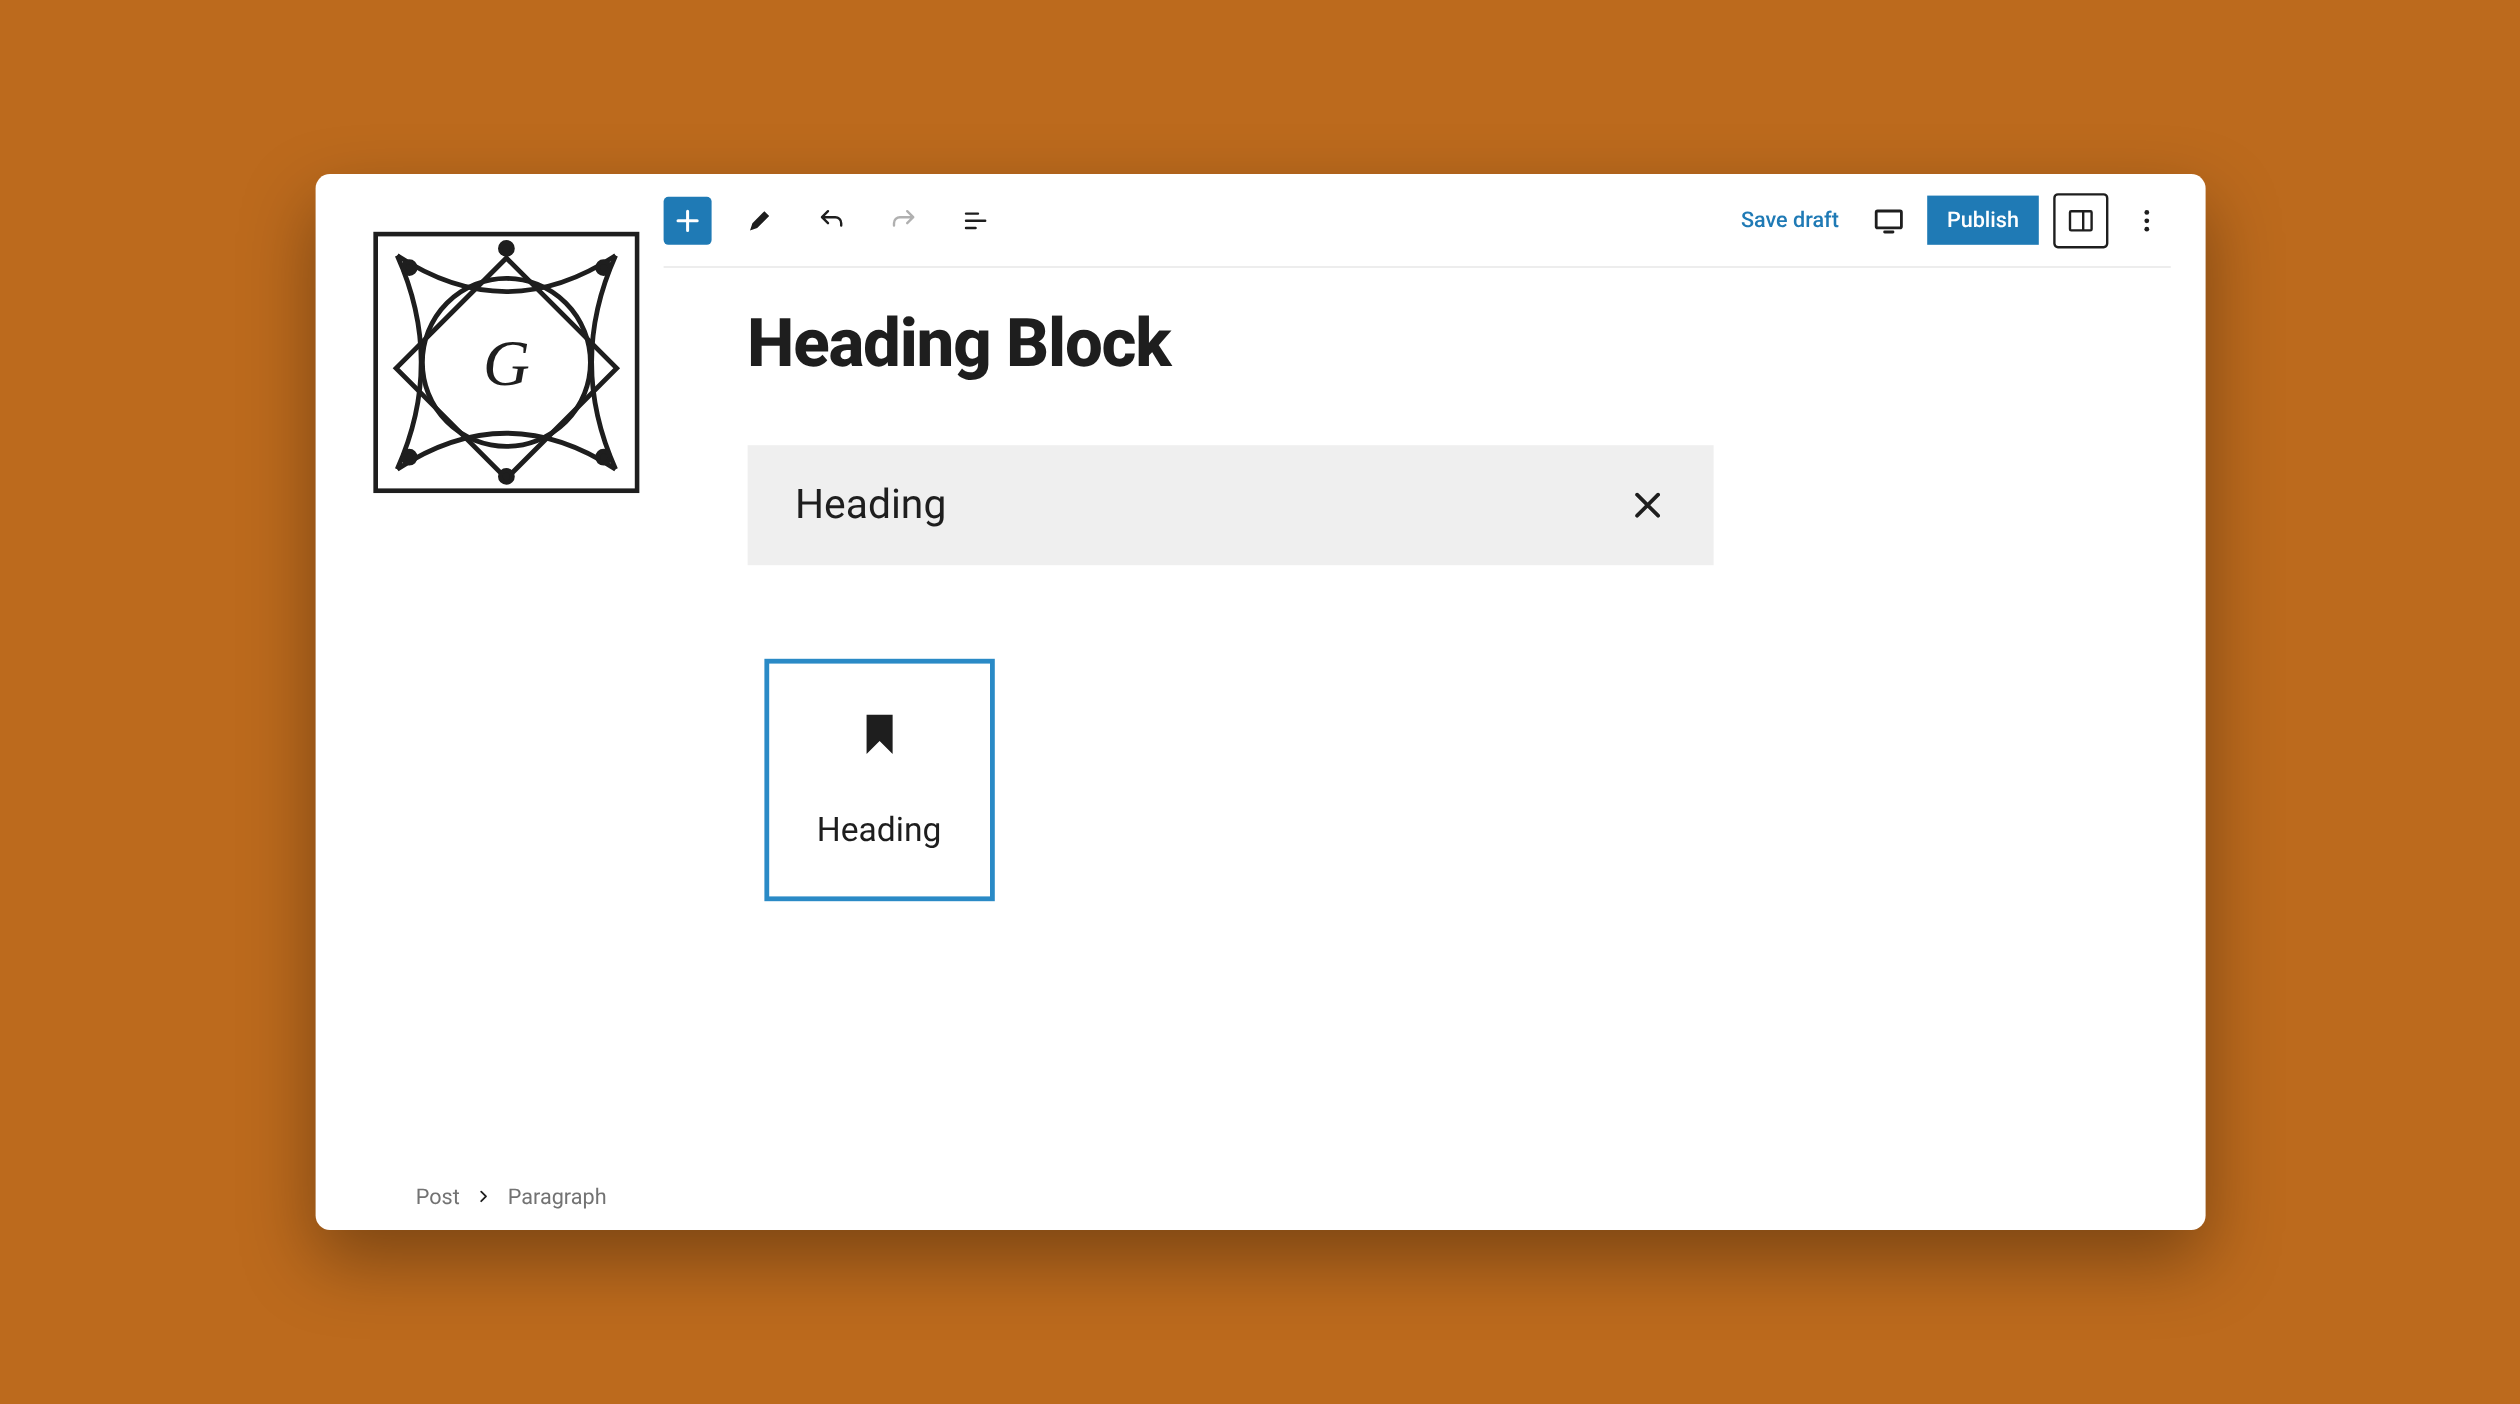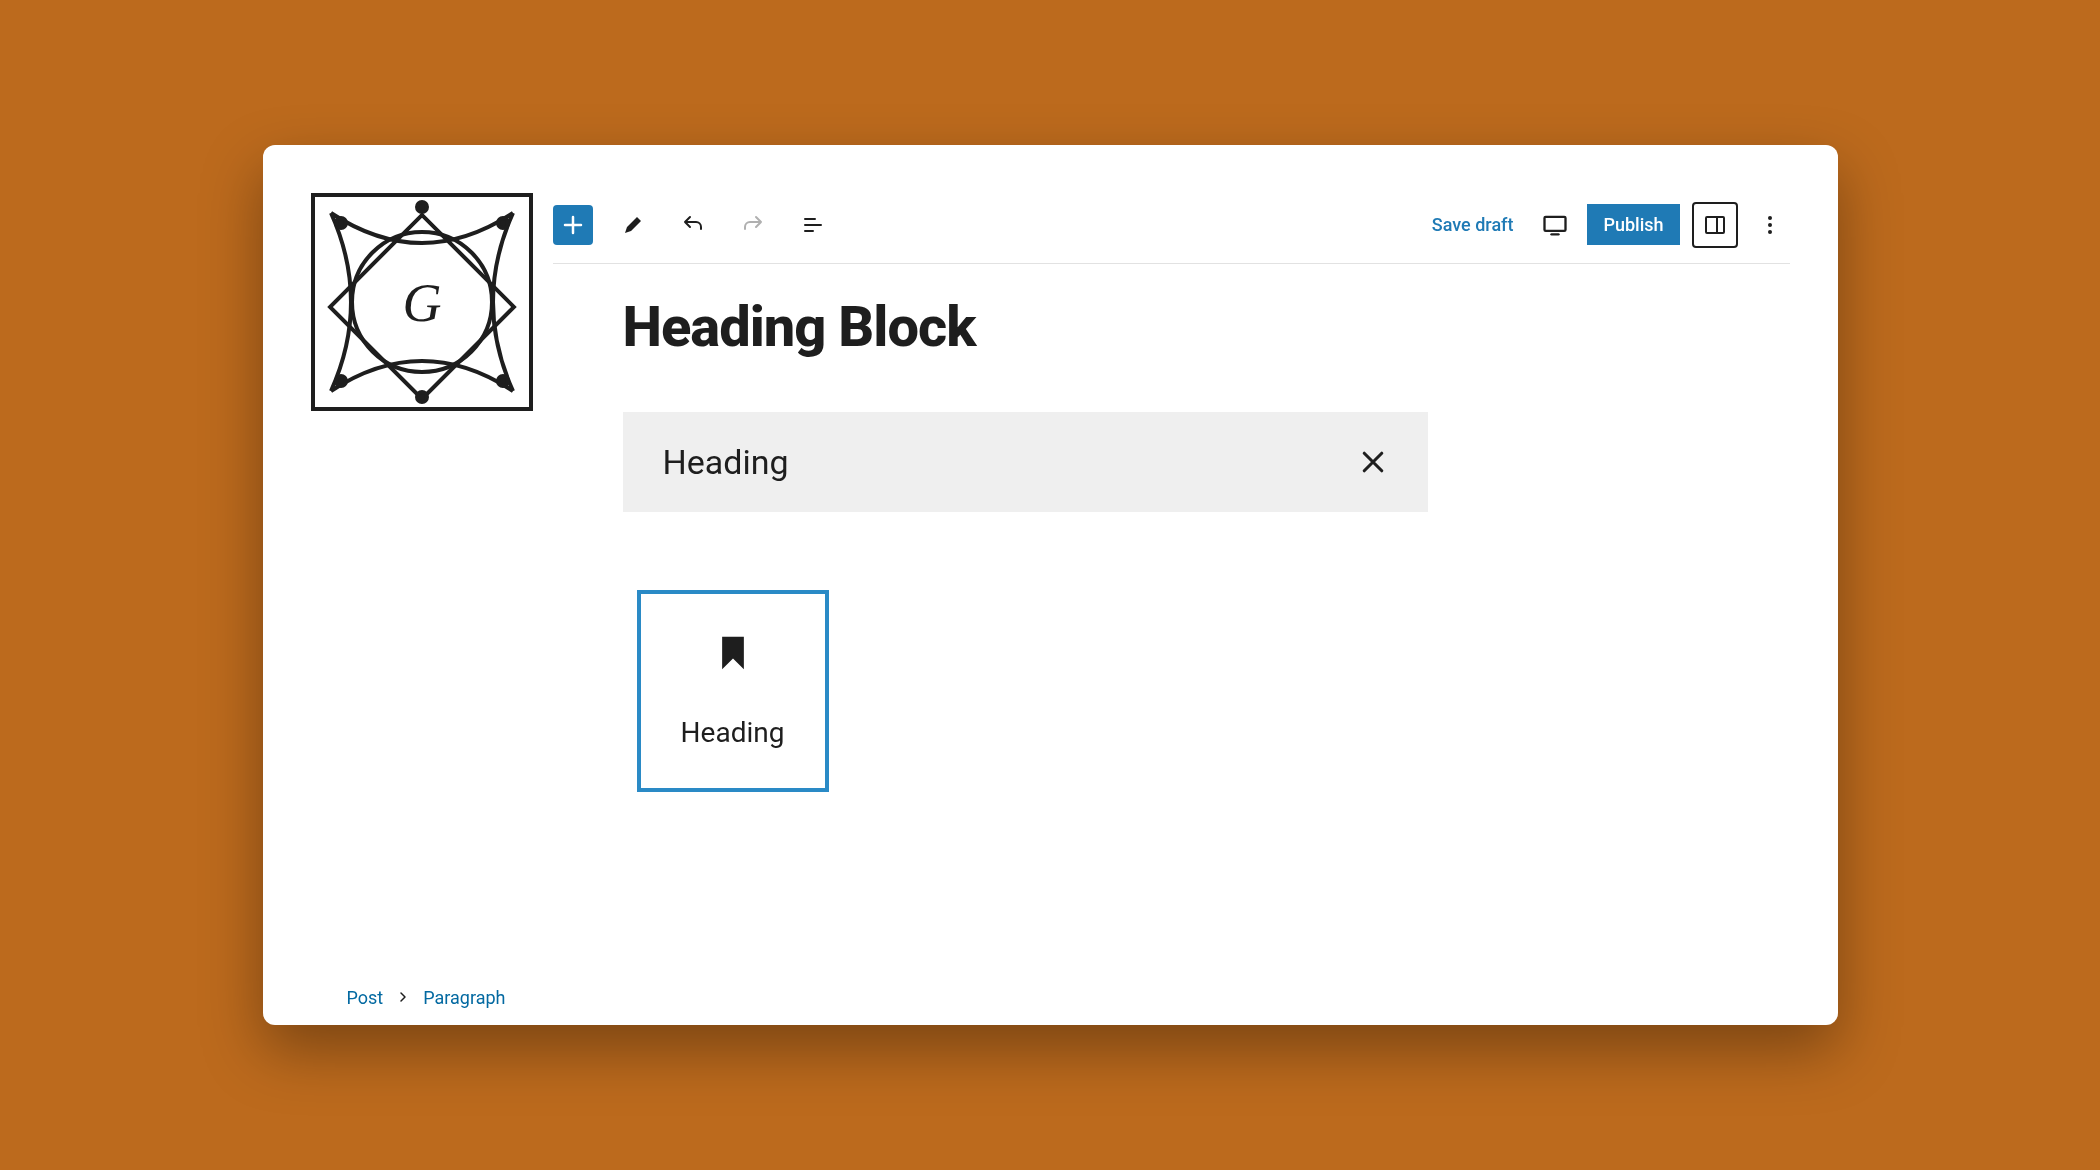--- a/index.html
+++ b/index.html
@@ -34,22 +34,21 @@
     padding: 48px 0 0 48px;
   }
   .logo-box {
     width: 222px;
     height: 218px;
   }
   .content-col {
     flex: 1;
     display: flex;
     flex-direction: column;
-    padding-right: 48px;
-    margin-top: 41px;
+    padding-right: 29px;
   }
   .toolbar {
     display: flex;
     align-items: center;
     height: 78px;
     border-bottom: 1px solid #e2e2e2;
   }
   .tb-left {
     display: flex;
     align-items: center;
@@ -149,21 +148,21 @@
   .block-name {
     font-size: 28px;
     color: #1e1e1e;
   }
   .footer {
     height: 56px;
     display: flex;
     align-items: center;
     padding-left: 84px;
     font-size: 18px;
-    color: #0369a1;
+    color: #737373;
     gap: 14px;
   }
   svg { display: block; }
 </style>
 </head>
 <body>
 
 <div class="window">
   <div class="main-row">
 

